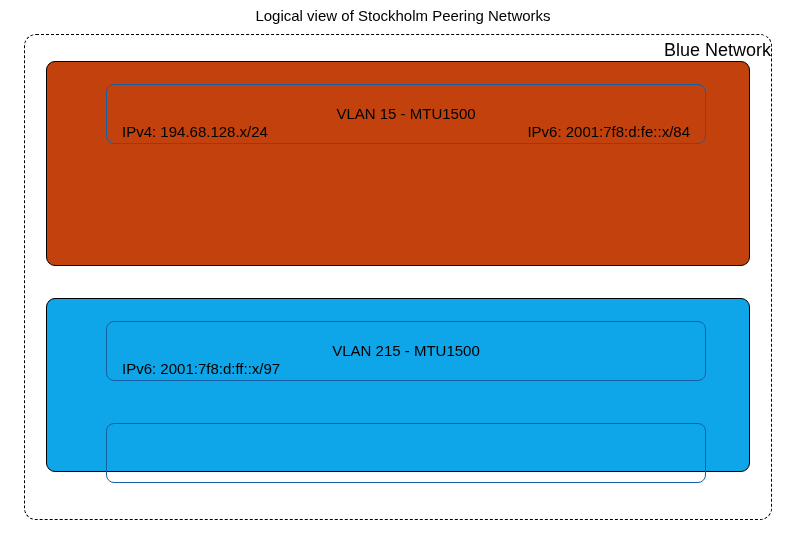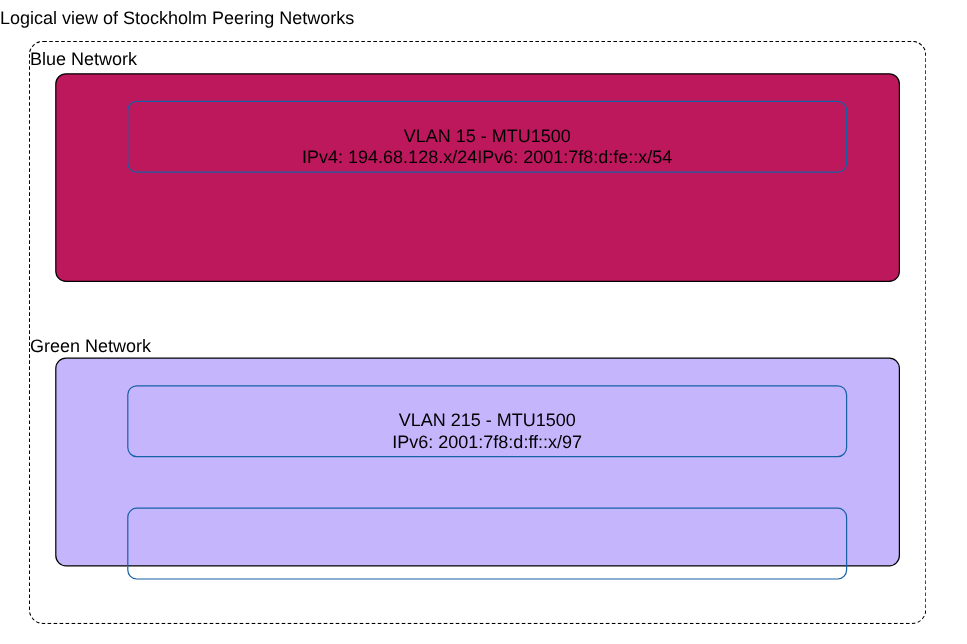--- a/index.html
+++ b/index.html
@@ -14,53 +14,54 @@
     width: 806px;
     height: 537px;
     background: #ffffff;
     overflow: hidden;
   }
   .diagram-title {
     position: absolute;
     top: 7px;
     left: 0;
     width: 100%;
+    text-align: center;
     font-size: 15px;
     line-height: 18px;
   }
   .outer-boundary {
     position: absolute;
     left: 24px;
     top: 34px;
     width: 748px;
     height: 486px;
     border: 1px dashed #000000;
     border-radius: 12px;
     box-sizing: border-box;
   }
   .net-label {
     position: absolute;
     left: 0;
     width: 100%;
-    text-align: left;
-    font-size: 15px;
+    text-align: right;
+    font-size: 18px;
     line-height: 18px;
   }
   .net-label.blue-label  { top: 6px; }
   .net-label.green-label { top: 245px; }
   .net-box {
     position: absolute;
     left: 21px;
     width: 704px;
     border: 1px solid #000000;
     border-radius: 9px;
     box-sizing: border-box;
   }
-  .net-box.blue  { top: 26px;  height: 174px; background: #be185d; }
-  .net-box.green { top: 263px; height: 174px; background: #c4b5fd; }
+  .net-box.blue  { top: 26px;  height: 205px; background: #c2410c; }
+  .net-box.green { top: 263px; height: 174px; background: #0ea5e9; }
   .vlan-box {
     position: absolute;
     left: 59px;
     width: 600px;
     height: 60px;
     border: 1px solid #1660A6;
     border-radius: 8px;
     box-sizing: border-box;
   }
   .vlan-box.first  { top: 22px; }
@@ -73,21 +74,21 @@
     text-align: center;
     font-size: 15px;
     line-height: 17px;
   }
   .vlan-ips {
     position: absolute;
     bottom: 3px;
     left: 15px;
     right: 15px;
     display: flex;
-    justify-content: center;
+    justify-content: space-between;
     font-size: 15px;
     line-height: 17px;
   }
 </style>
 </head>
 <body>
 
 <div class="canvas">
 
   <div class="diagram-title">Logical view of Stockholm Peering Networks</div>
@@ -95,28 +96,27 @@
   <div class="outer-boundary">
 
     <div class="net-label blue-label">Blue Network</div>
 
     <div class="net-box blue">
 
       <div class="vlan-box first">
         <div class="vlan-title">VLAN 15 - MTU1500</div>
         <div class="vlan-ips">
           <span>IPv4: 194.68.128.x/24</span>
-          <span>IPv6: 2001:7f8:d:fe::x/54</span>
+          <span>IPv6: 2001:7f8:d:fe::x/84</span>
         </div>
       </div>
 
 
     </div>
 
-    <div class="net-label green-label">Green Network</div>
 
     <div class="net-box green">
 
       <div class="vlan-box first">
         <div class="vlan-title">VLAN 215 - MTU1500</div>
         <div class="vlan-ips">
           <span>IPv6: 2001:7f8:d:ff::x/97</span>
         </div>
       </div>
 

